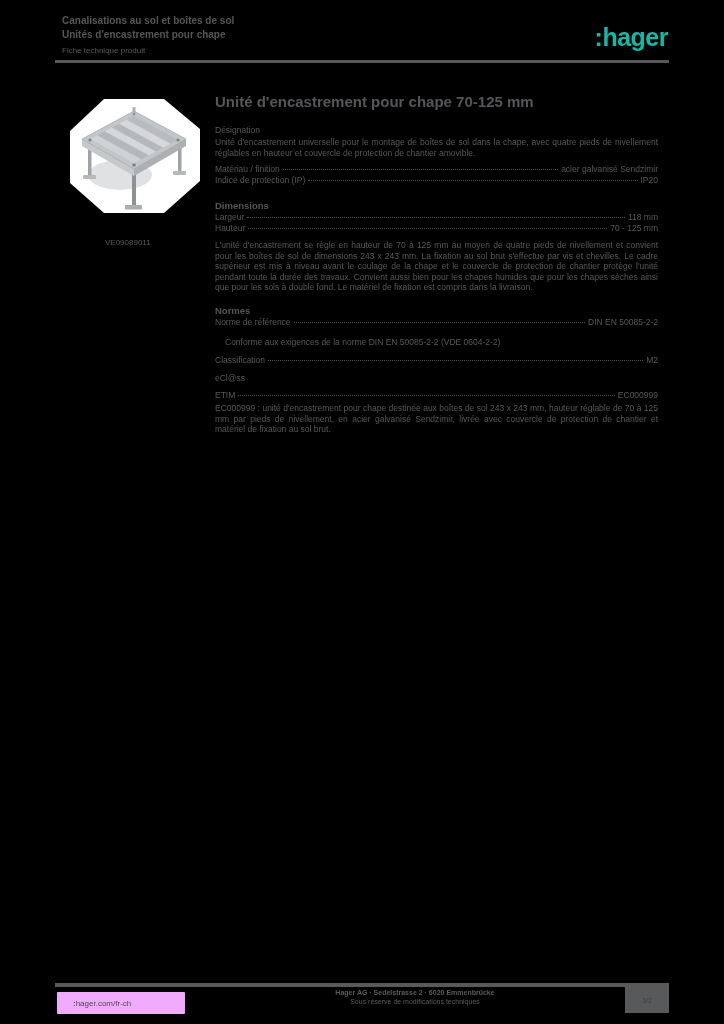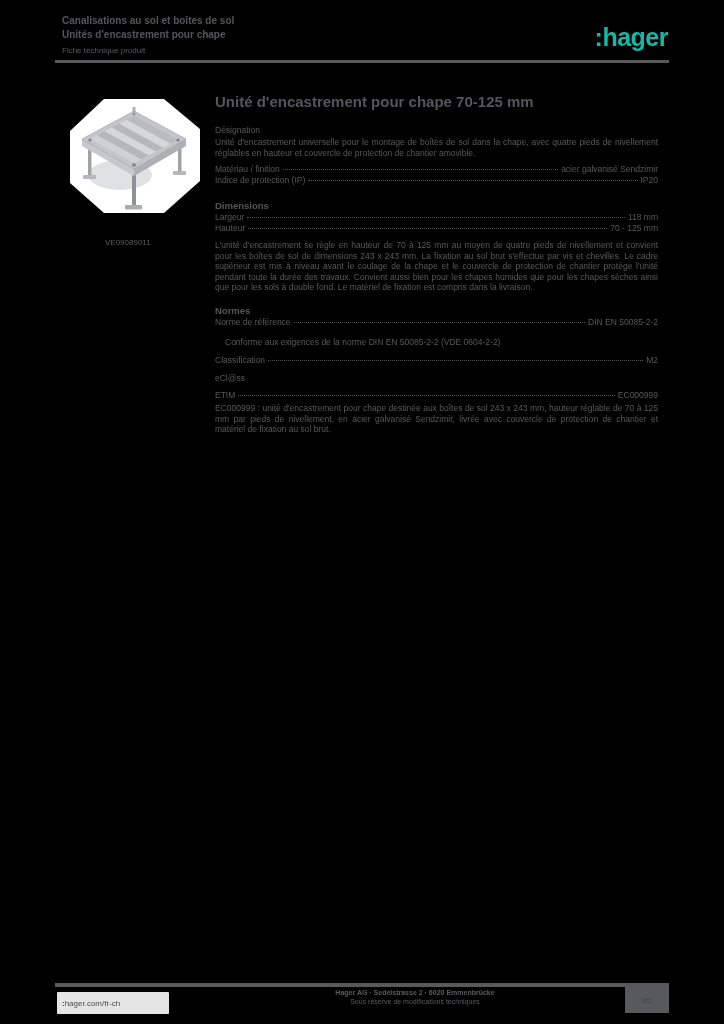--- a/index.html
+++ b/index.html
@@ -46,22 +46,22 @@
   .row-prop.gap6 { margin-top:6px; }
   .row-prop.gap8 { margin-top:8px;justify-content:flex-end; }
   .row-prop .lbl { white-space:nowrap; }
   .row-prop .leader { flex:1; border-bottom:1px dotted #515256;
                       margin:0 3px; transform:translateY(-2px); }
   .row-prop .val { white-space:nowrap; }
   .row-label.gap7 { margin-top:7px; }
 
   
   .rule-bottom { left:55px; top:983px; width:614px; height:4px; background:#58595b; }
-  .f-linkbox { left:57px; top:992px; width:112px; height:22px; background:#e5e5e5;
-               border-radius:1px; display:flex; align-items:center; padding-left:5px; }
+  .f-linkbox { left:57px; top:992px; width:128px; height:22px; background:#f0abfc;
+               border-radius:1px; display:flex; align-items:center; padding-left:16px; }
   .f-linkbox a { font-size:8px; color:#4a4b4d; text-decoration:none; }
   .f-linkbox .colon { font-weight:bold; }
   .f-center { left:280px; top:988px; width:270px; text-align:center; }
   .f-company { font-size:7px; font-weight:bold; color:#5a5b5e; line-height:9px; }
   .f-note { font-size:7px; color:#5a5b5e; line-height:9px; }
   .f-pagebox { left:625px; top:987px; width:44px; height:26px; background:#58595b;
                display:flex; align-items:center; justify-content:center; }
   .f-pagebox span { font-size:7px; color:#3c3d40; }
 </style>
 </head>

